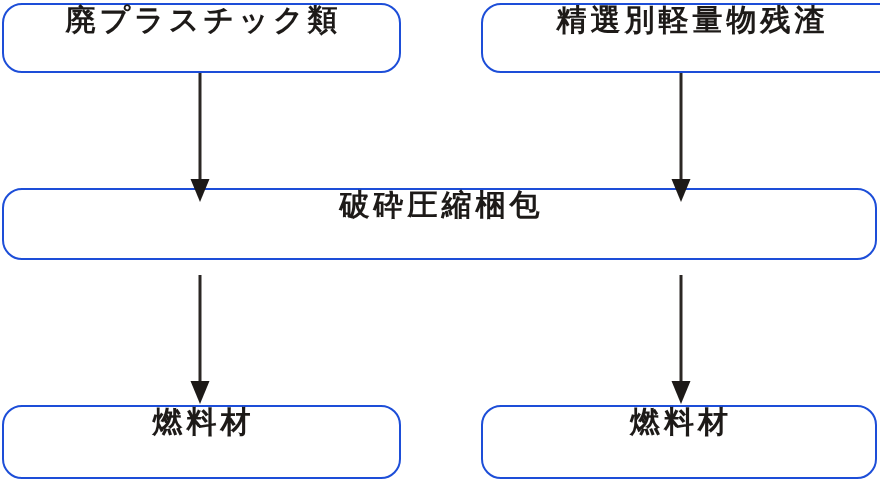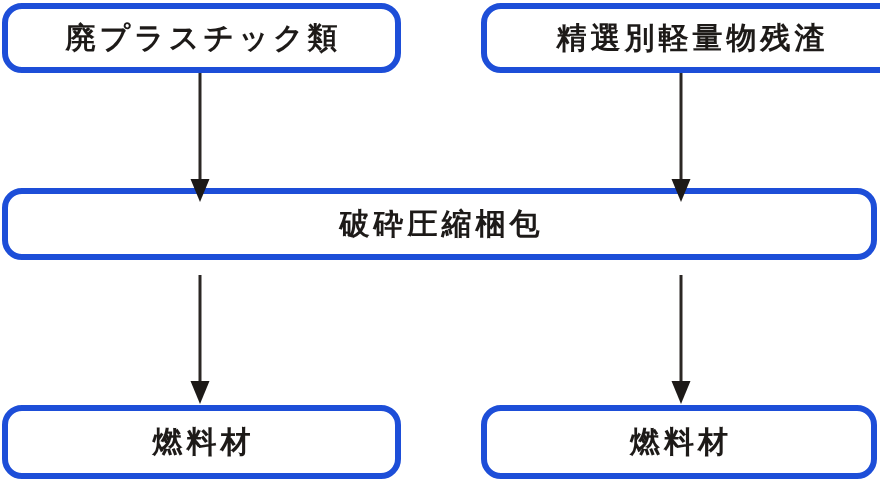--- a/index.html
+++ b/index.html
@@ -13,25 +13,24 @@
   #flow-root {
     position: relative;
     width: 880px;
     height: 482px;
     background: #ffffff;
     overflow: hidden;
   }
   .node {
     position: absolute;
     box-sizing: border-box;
-    border: 6px solid #1d4ed8;
+    border: 2px solid #1d4ed8;
     border-radius: 20px;
     background: #ffffff;
     display: flex;
-    align-items: center;
     justify-content: center;
   }
   .node-label {
     font-family: "DejaVu Sans", "Liberation Sans", sans-serif;
     font-size: 30px;
     font-weight: 700;
     color: #1d1a18;
     letter-spacing: 4px;
     text-indent: 4px;
     line-height: 1;

